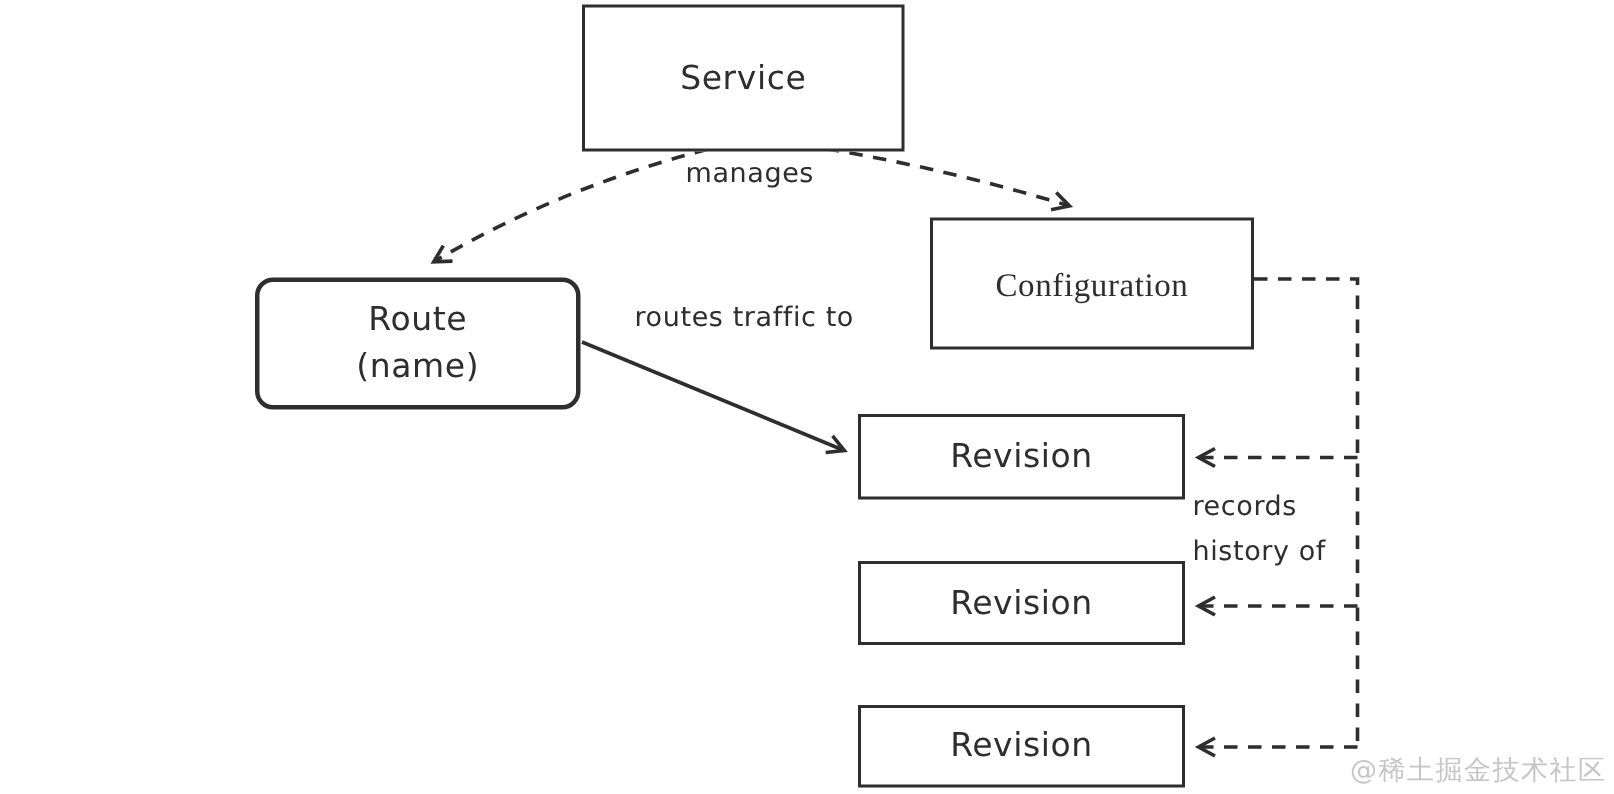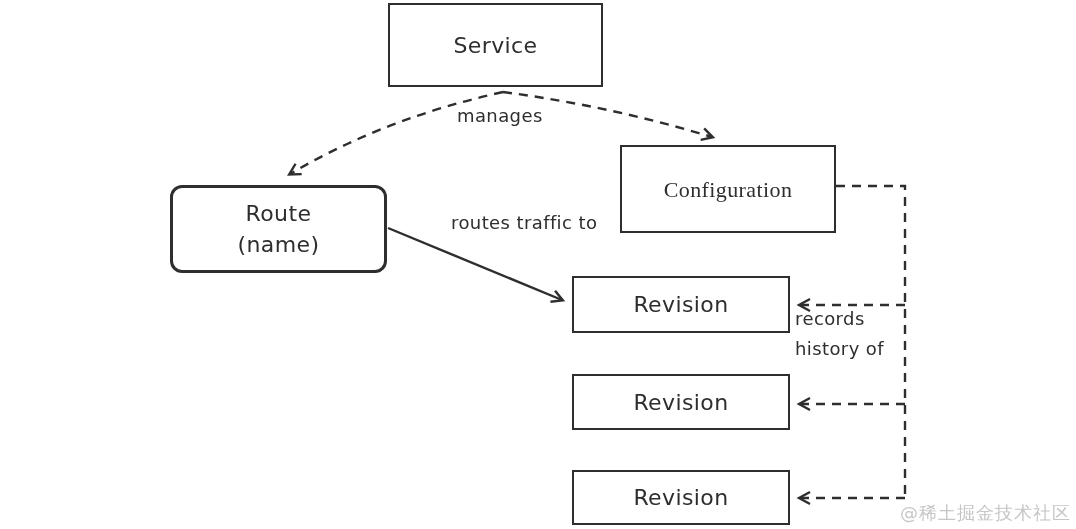--- a/index.html
+++ b/index.html
@@ -26,36 +26,36 @@
     display: flex;
     flex-direction: column;
     align-items: center;
     justify-content: center;
     font-size: 22px;
     letter-spacing: 0.4px;
     line-height: 31px;
     color: #2e2e2e;
     text-align: center;
   }
-  .node-service       { left: 388px; top: 3px;   width: 215px; height: 84px; }
+  .node-service       { left: 388px; top: 3px;   width: 215px; height: 98px; }
   .node-route         { left: 170px; top: 185px; width: 217px; height: 88px; border-width: 3px; border-radius: 12px; }
   .node-configuration { left: 620px; top: 145px; width: 216px; height: 88px; font-family: Liberation Serif, serif; }
   .node-revision-1    { left: 572px; top: 276px; width: 218px; height: 57px; }
   .node-revision-2    { left: 572px; top: 374px; width: 218px; height: 56px; }
   .node-revision-3    { left: 572px; top: 470px; width: 218px; height: 55px; }
   .edge-label {
     position: absolute;
     font-size: 18px;
     letter-spacing: 0.4px;
     color: #2e2e2e;
     white-space: nowrap;
   }
   .label-manages  { left: 457px; top: 105px; }
-  .label-routes   { left: 423px; top: 212px; margin-left: 28px; }
-  .label-records  { left: 795px; top: 304px; line-height: 30px; white-space: normal; width: 115px; }
+  .label-routes   { left: 423px; top: 201px; }
+  .label-records  { left: 795px; top: 323px; line-height: 30px; white-space: normal; width: 115px; }
   .watermark {
     position: absolute;
     right: 5px;
     bottom: 4px;
     font-size: 18px;
     color: #c6c6c6;
     letter-spacing: 1px;
   }
 </style>
 </head>

